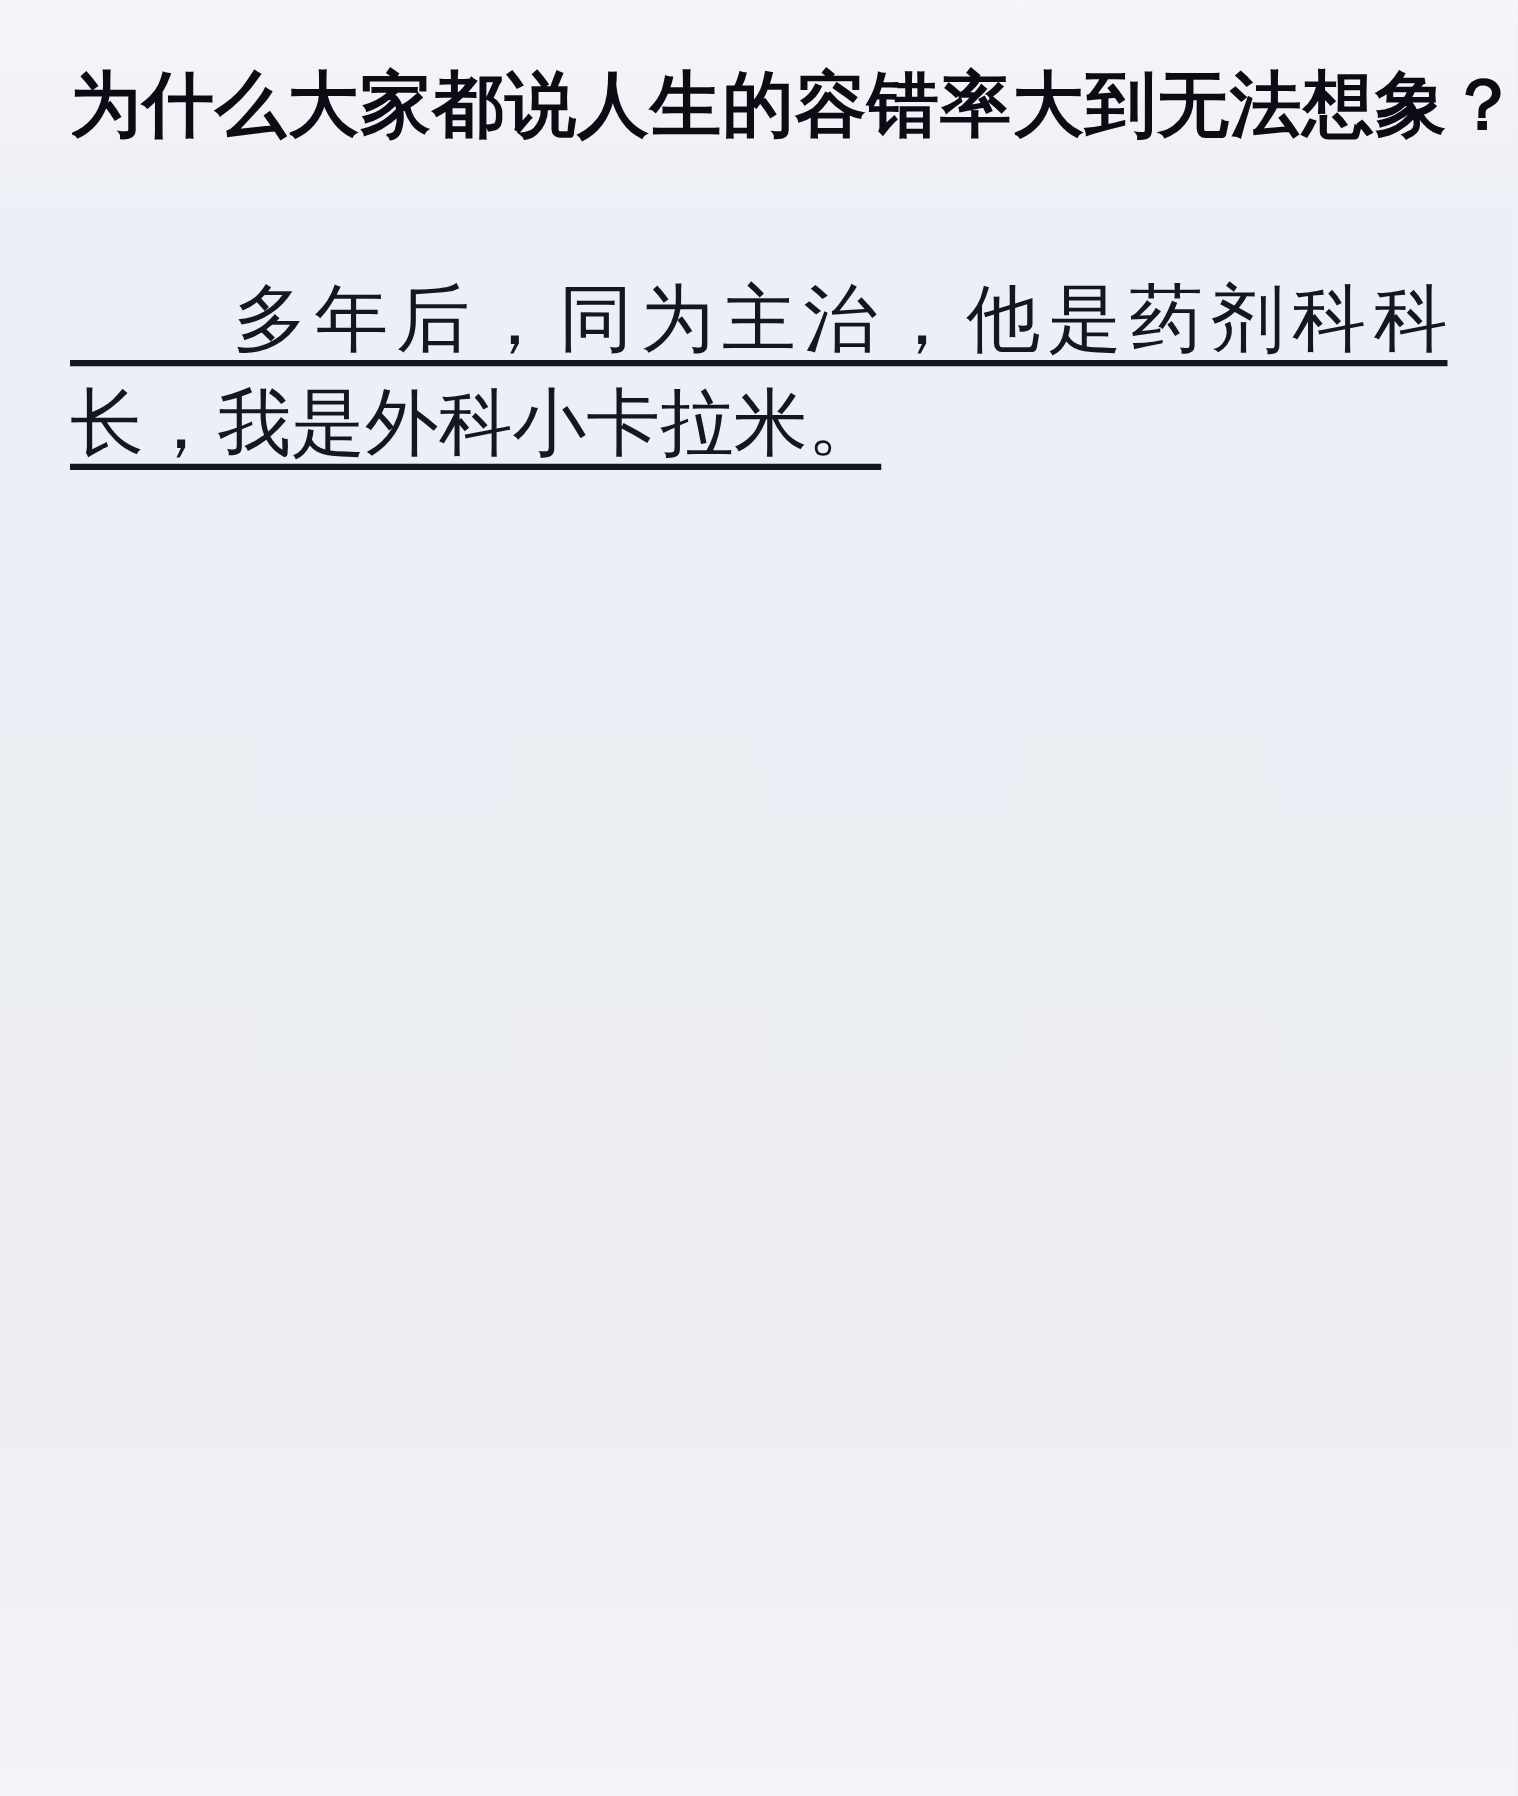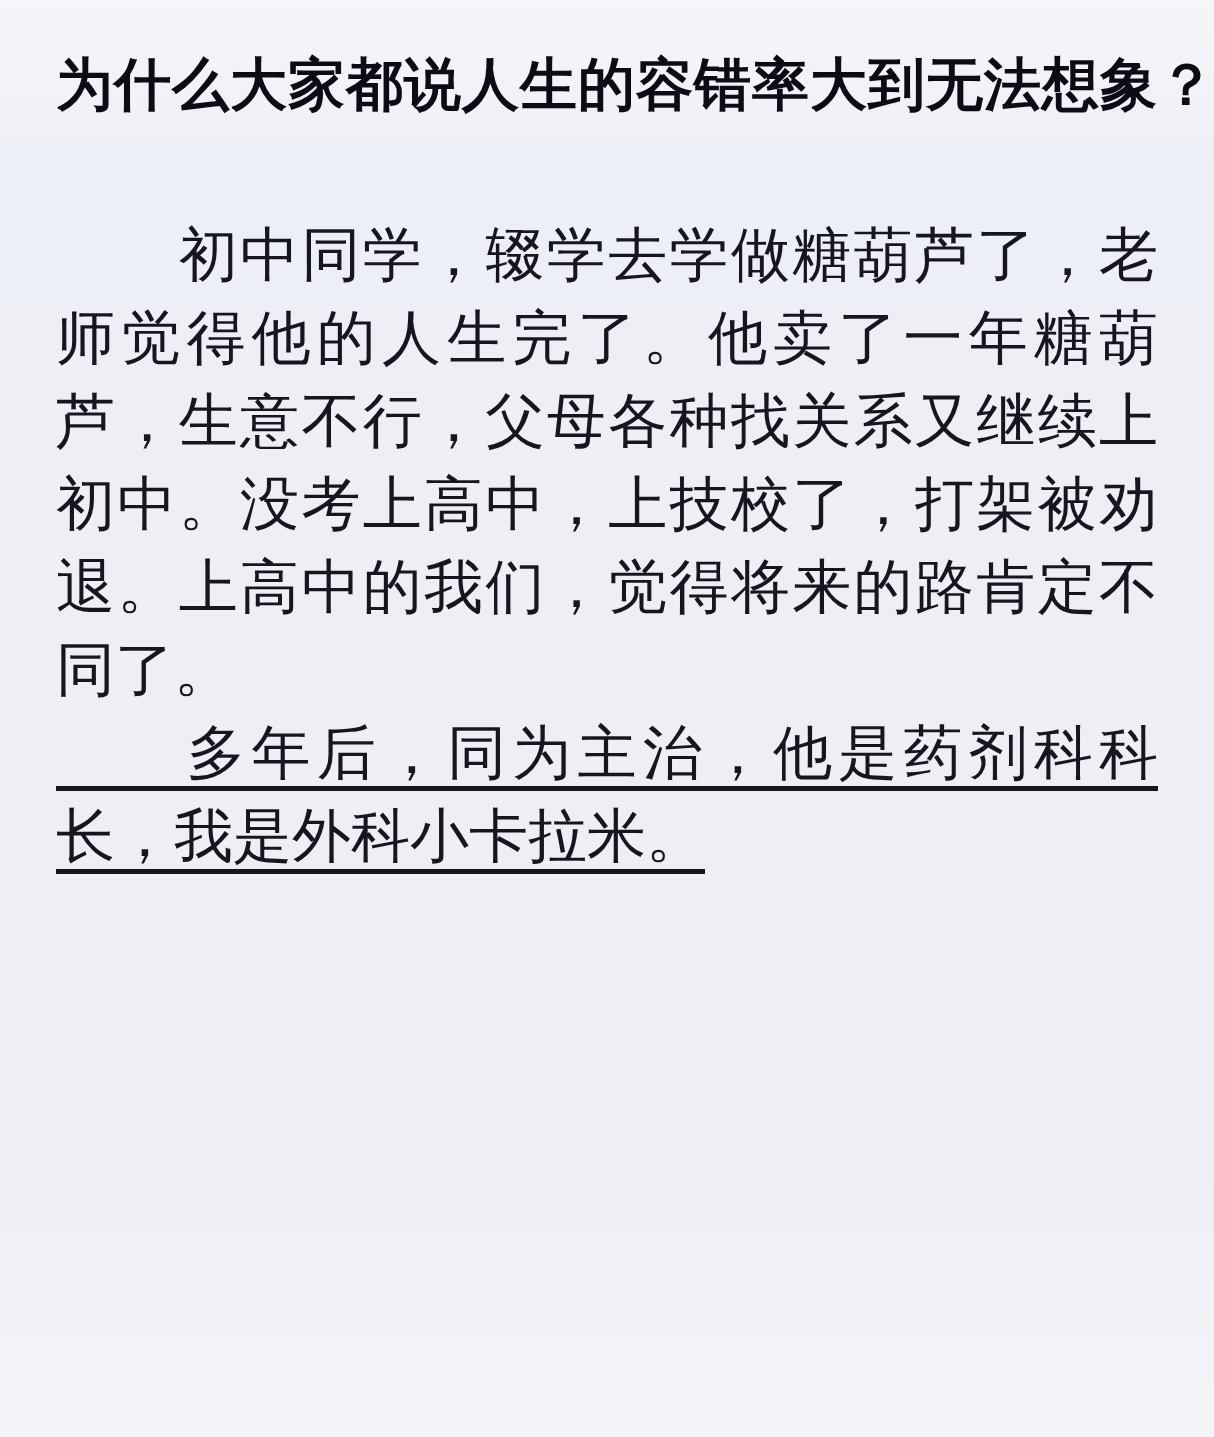--- a/index.html
+++ b/index.html
@@ -51,16 +51,15 @@
     text-decoration-color: var(--text-color, #16161f);
   }
 </style>
 </head>
 <body>
 
 <div class="page">
   <h1 class="post-title">为什么大家都说人生的容错率大到无法想象？</h1>
 
   <div class="body-text">
-    <p>　　初中同学，辍学去学做糖葫芦了，老师觉得他的人生完了。他卖了一年糖葫芦，生意不行，父母各种找关系又继续上初中。没考上高中，上技校了，打架被劝退。上高中的我们，觉得将来的路肯定不同了。</p>
     <p class="underlined">　　多年后，同为主治，他是药剂科科长，我是外科小卡拉米。</p>
   </div>
 </div>
 
 </body></html>

